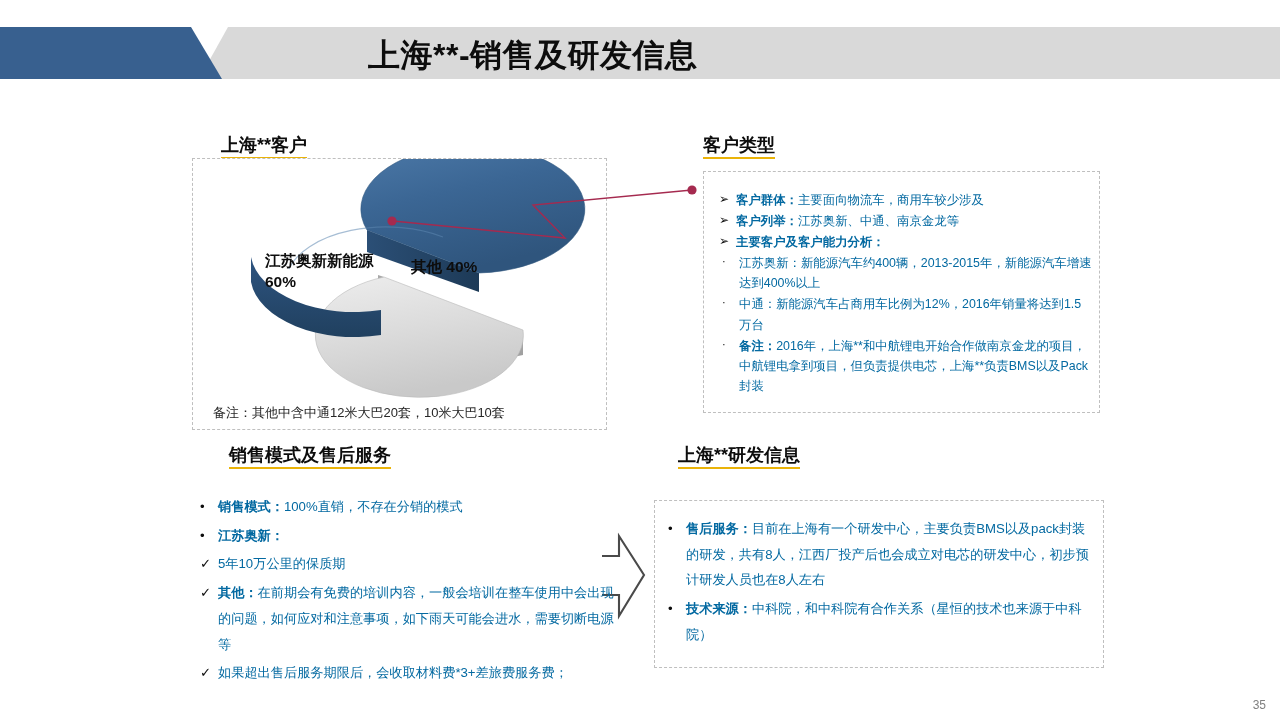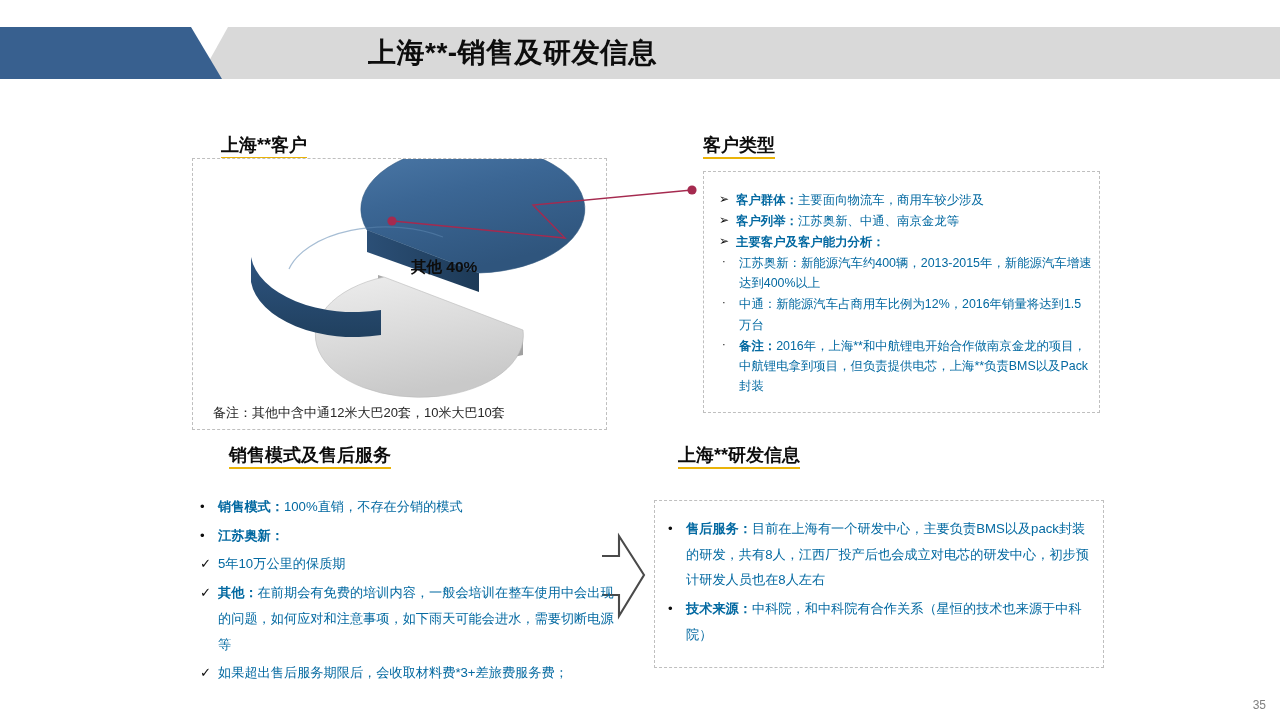--- a/index.html
+++ b/index.html
@@ -43,21 +43,21 @@
     top: 0;
     width: 300px;
     height: 52px;
     background: #38608f;
     clip-path: polygon(0 0, 191px 0, 222px 52px, 0 52px);
   }
   #header-title {
     position: absolute;
     left: 368px;
     top: 34px;
-    font-size: 28px;
+    font-size: 32px;
     font-weight: bold;
     letter-spacing: 0.5px;
     color: #0d0d0d;
     white-space: nowrap;
   }
 
   
   .sec-heading {
     position: absolute;
     font-size: 18px;
@@ -242,20 +242,24 @@
 
         <path d="M 58 98 L 58 123 A 104 62 0 0 0 188 176 L 188 151 A 104 62 0 0 1 58 98 Z" fill="url(#gBlueSide)"></path>
 
         <path d="M 174 71 L 286 114 L 286 133 L 174 93 Z" fill="url(#gBlueCut)"></path>
 
         <path d="M 174 71 L 286 114 A 112 64 0 1 0 174 71 Z" fill="url(#gBlueTop)" stroke="#33597F" stroke-width="0.6"></path>
 
         <path d="M 96 110 A 100 56 0 0 1 250 78" fill="none" stroke="#5D86B0" stroke-width="1.2" opacity="0.55"></path>
       </svg>
 
+      <div class="pie-label" id="pie-label-blue">
+        <span>江苏奥新新能源</span><br>
+        <span>60%</span>
+      </div>
       <div class="pie-label" id="pie-label-gray">其他 40%</div>
 
       <div id="pie-note">备注：其他中含中通12米大巴20套，10米大巴10套</div>
     </div>
   </div>
 
   <div id="connector">
     <svg width="330" height="75" viewBox="0 0 330 75">
       <polyline points="13,41 185,58 153,25 312,10" fill="none" stroke="#A52A4F" stroke-width="1.4"></polyline>
       <circle cx="12" cy="41" r="4.6" fill="#A52A4F"></circle>

